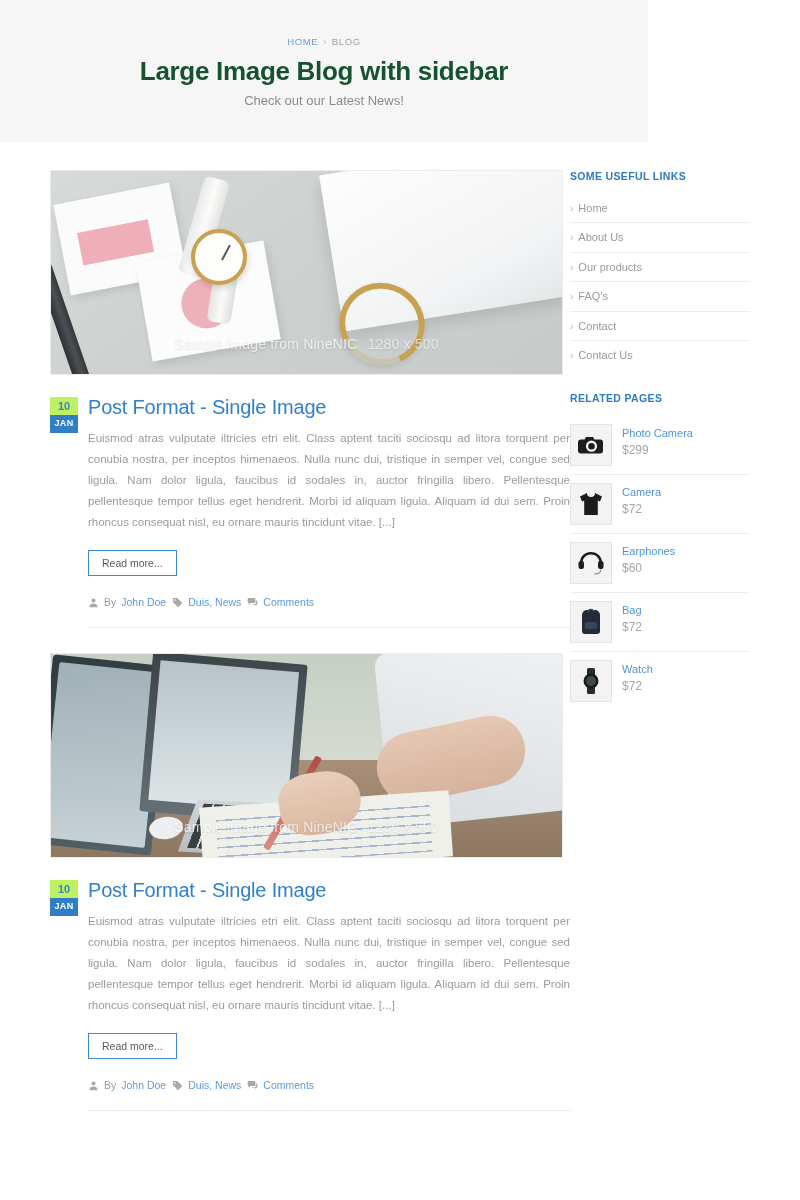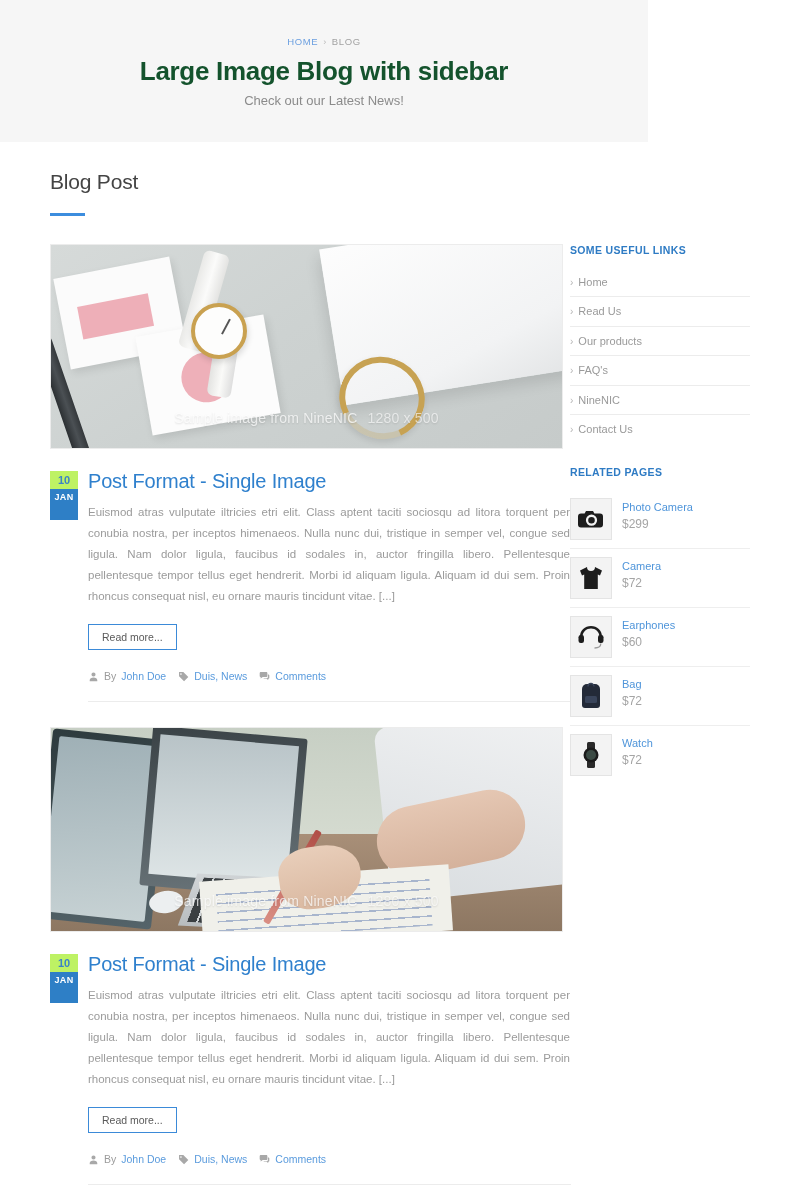--- a/index.html
+++ b/index.html
@@ -194,21 +194,21 @@
     line-height: 18px;
     height: 18px;
     display: block;
   }
   .date-mon {
     background: #2e7fc6;
     color: #ffffff;
     font-size: 9px;
     font-weight: bold;
     line-height: 16px;
-    height: 31px;
+    height: 18px;
     display: block;
     letter-spacing: 0.3px;
   }
   .post-body { flex: 1 1 auto; }
   .post-title {
     font-size: 20px;
     line-height: 1;
     color: #2f80cd;
     font-weight: normal;
     letter-spacing: -0.2px;
@@ -230,21 +230,20 @@
     color: #5a5a5a;
     background: #ffffff;
     font-size: 10.5px;
     padding: 7px 13px 7px 13px;
     line-height: 1;
     text-decoration: none;
   }
   .post-meta {
     display: flex;
     align-items: center;
-    gap: 6px;
     margin-top: 20px;
     font-size: 10.5px;
     color: #9b9b9b;
   }
   .post-meta .meta-item { display: flex; align-items: center; gap: 5px; margin-right: 6px; }
   .post-meta a { color: #5a9bdd; text-decoration: none; }
   .meta-ico { display: inline-block; width: 11px; height: 11px; fill: #a8a8a8; flex: 0 0 11px; }
   .post-divider {
     height: 1px;
     background: #ececec;
@@ -295,24 +294,20 @@
 <div class="page-header">
   <div class="breadcrumb">
     <a href="#">HOME</a><span class="sep">›</span><span class="crumb-current">BLOG</span>
   </div>
   <h1 class="page-title">Large Image Blog with sidebar</h1>
   <div class="page-subtitle">Check out our Latest News!</div>
 </div>
 
 <div class="container">
 
-  <div class="section-head">
-    <h2 class="section-title">Blog Post</h2>
-    <div class="section-rule"></div>
-  </div>
 
   <div class="row">
 
     <div class="col-main">
 
       <div class="post">
         <a class="post-figure" href="#">
           <span class="photo-flatlay">
             <span class="fl-book"></span>
             <span class="fl-paper1"></span>
@@ -422,30 +417,30 @@
 
     <div class="col-side">
 
       <div class="widget">
         <div class="widget-title">SOME USEFUL LINKS</div>
         <ul class="link-list">
           <li>
               <a href="#"><span class="chev">›</span><span>Home</span></a>
             </li>
           <li>
-              <a href="#"><span class="chev">›</span><span>Read Us</span></a>
+              <a href="#"><span class="chev">›</span><span>About Us</span></a>
             </li>
           <li>
               <a href="#"><span class="chev">›</span><span>Our products</span></a>
             </li>
           <li>
               <a href="#"><span class="chev">›</span><span>FAQ's</span></a>
             </li>
           <li>
-              <a href="#"><span class="chev">›</span><span>NineNIC</span></a>
+              <a href="#"><span class="chev">›</span><span>Contact</span></a>
             </li>
           <li>
               <a href="#"><span class="chev">›</span><span>Contact Us</span></a>
             </li>
         </ul>
       </div>
 
       <div class="widget">
         <div class="widget-title">RELATED PAGES</div>
 

